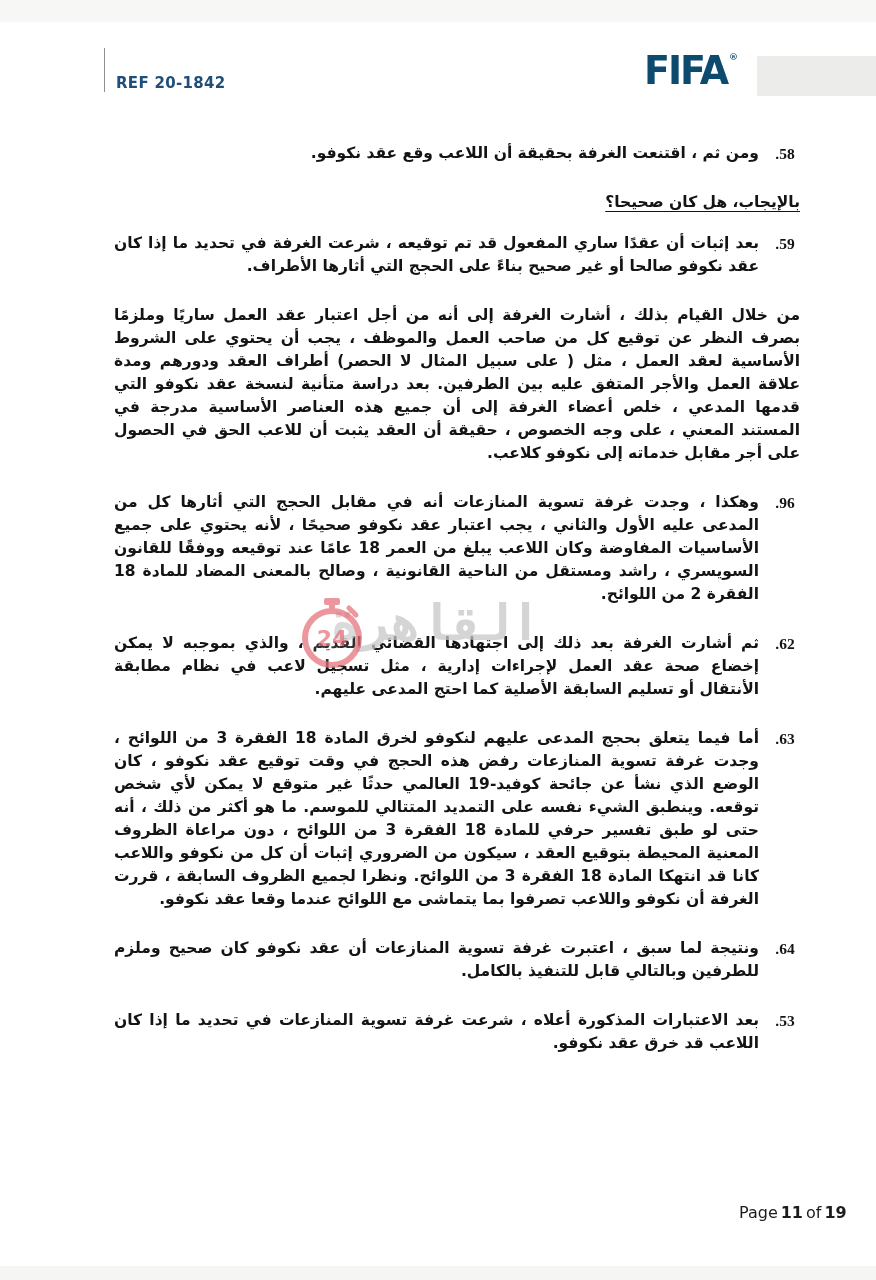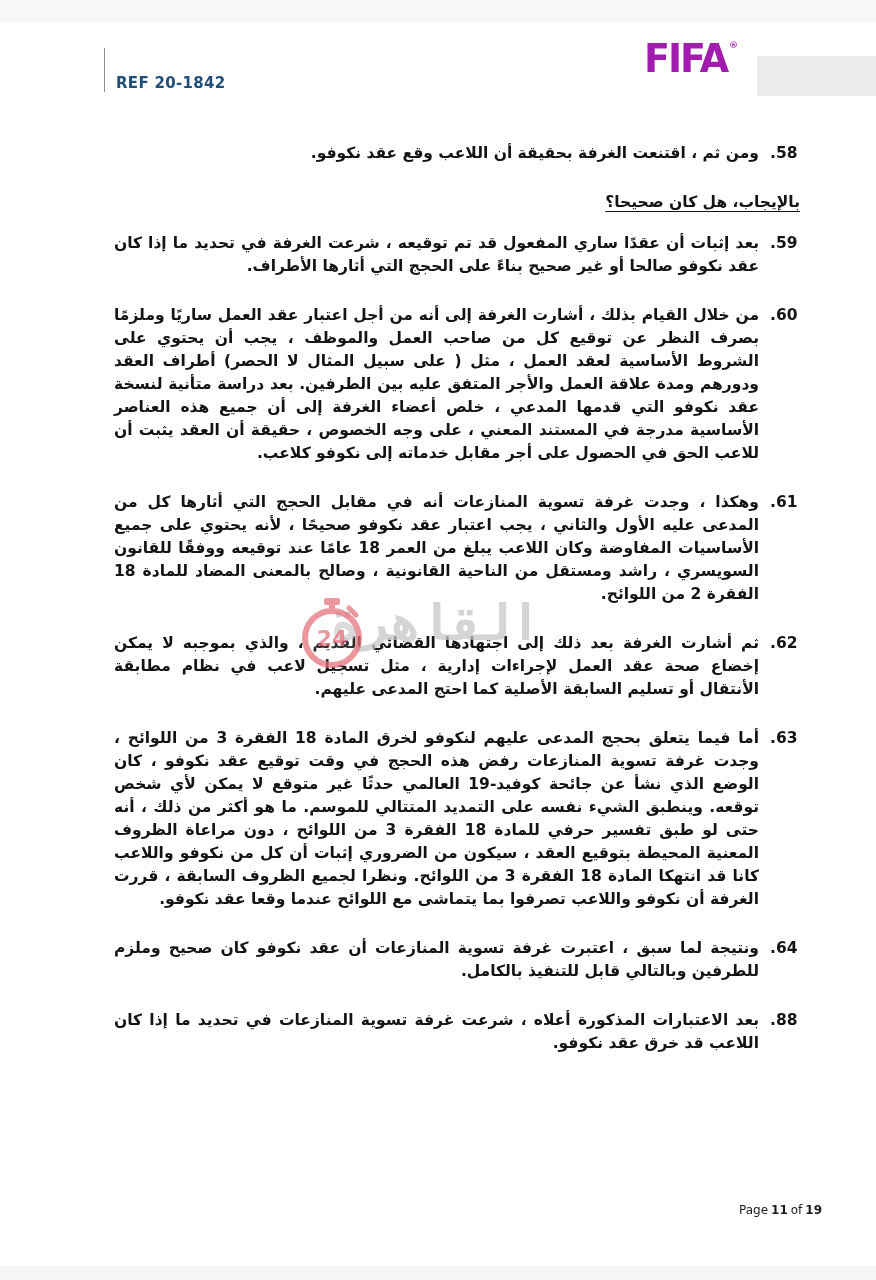--- a/index.html
+++ b/index.html
@@ -23,22 +23,22 @@
   .ref-divider {
     position: absolute; left: 104px; top: 48px;
     width: 1px; height: 44px; background: #8f8f8f;
   }
   .ref-text {
     position: absolute; left: 116px; top: 74px;
     color: #1f4e79; font-weight: 700; font-size: 15px; letter-spacing: 0.3px;
     direction: ltr;
   }
   .fifa-logo {
-    position: absolute; left: 644px; top: 40px;
-    color: #a21caf; font-weight: 700; font-size: 38px;
+    position: absolute; left: 644px; top: 52px;
+    color: #0c4a6e; font-weight: 700; font-size: 38px;
     letter-spacing: -2px; transform: scaleY(1.02);
     direction: ltr; line-height: 1;
     font-family: "DejaVu Sans", "Liberation Sans", sans-serif;
   }
   .fifa-logo .reg {
     font-size: 9px; vertical-align: top; letter-spacing: 0;
     position: relative; top: 1px; left: 2px;
   }
   .header-gray-box {
     position: absolute; left: 757px; top: 56px;
@@ -47,21 +47,21 @@
   
   .doc {
     position: absolute; top: 142px; right: 76px; width: 686px;
     direction: rtl;
     color: #141414;
     font-weight: 700;
     font-size: 15.5px;
     line-height: 23px;
   }
   .item { display: flex; gap: 11px; margin-bottom: 26px; }
-  .item .num { flex: 0 0 30px; text-align: left; }
+  .item .num { flex: 0 0 30px; text-align: center; font-family: Liberation Serif, serif; }
   .item .txt { flex: 1; text-align: justify; }
   .doc-heading {
     text-align: right;
     text-decoration: underline;
     text-underline-offset: 4px;
     margin-bottom: 18px;
     margin-top: 8px;
   }
   
   .watermark {
@@ -75,21 +75,21 @@
     font-size: 50px; font-weight: 700;
     color: #c7c7c7; opacity: 0.75;
     letter-spacing: 1px;
     line-height: 70px;
     font-family: Liberation Mono, monospace;
   }
   .watermark-badge { position: absolute; left: 0; top: 6px; opacity: 0.75; }
   
   .footer {
     position: absolute; top: 1203px; left: 739px;
-    font-size: 12px; color: #1c1c1c; direction: ltr;
+    font-size: 16px; color: #1c1c1c; direction: ltr;
   }
   .footer span { margin-right: 3px; }
   .footer .b { font-weight: 700; }
 </style>
 </head>
 <body>
 
 <div class="edge-strip-top"></div>
 <div class="edge-strip-bottom"></div>
 
@@ -106,47 +106,46 @@
   </div>
 
   <div class="doc-heading">بالإيجاب، هل كان صحيحا؟</div>
 
   <div class="item">
     <span class="num">59.</span>
     <span class="txt">بعد إثبات أن عقدًا ساري المفعول قد تم توقيعه ، شرعت الغرفة في تحديد ما إذا كان عقد نكوفو صالحا أو غير صحيح بناءً على الحجج التي أثارها الأطراف.</span>
   </div>
 
   <div class="item">
-    <span class="num">60.</span>
     <span class="txt">من خلال القيام بذلك ، أشارت الغرفة إلى أنه من أجل اعتبار عقد العمل ساريًا وملزمًا بصرف النظر عن توقيع كل من صاحب العمل والموظف ، يجب أن يحتوي على الشروط الأساسية لعقد العمل ، مثل ( على سبيل المثال لا الحصر) أطراف العقد ودورهم ومدة علاقة العمل والأجر المتفق عليه بين الطرفين. بعد دراسة متأنية لنسخة عقد نكوفو التي قدمها المدعي ، خلص أعضاء الغرفة إلى أن جميع هذه العناصر الأساسية مدرجة في المستند المعني ، على وجه الخصوص ، حقيقة أن العقد يثبت أن للاعب الحق في الحصول على أجر مقابل خدماته إلى نكوفو كلاعب.</span>
   </div>
 
   <div class="item">
-    <span class="num">61.</span>
+    <span class="num">96.</span>
     <span class="txt">وهكذا ، وجدت غرفة تسوية المنازعات أنه في مقابل الحجج التي أثارها كل من المدعى عليه الأول والثاني ، يجب اعتبار عقد نكوفو صحيحًا ، لأنه يحتوي على جميع الأساسيات المفاوضة وكان اللاعب يبلغ من العمر 18 عامًا عند توقيعه ووفقًا للقانون السويسري ، راشد ومستقل من الناحية القانونية ، وصالح بالمعنى المضاد للمادة 18 الفقرة 2 من اللوائح.</span>
   </div>
 
   <div class="item">
     <span class="num">62.</span>
     <span class="txt">ثم أشارت الغرفة بعد ذلك إلى اجتهادها القضائي القديم ، والذي بموجبه لا يمكن إخضاع صحة عقد العمل لإجراءات إدارية ، مثل تسجيل لاعب في نظام مطابقة الأنتقال أو تسليم السابقة الأصلية كما احتج المدعى عليهم.</span>
   </div>
 
   <div class="item">
     <span class="num">63.</span>
     <span class="txt">أما فيما يتعلق بحجج المدعى عليهم لنكوفو لخرق المادة 18 الفقرة 3 من اللوائح ، وجدت غرفة تسوية المنازعات رفض هذه الحجج في وقت توقيع عقد نكوفو ، كان الوضع الذي نشأ عن جائحة كوفيد-19 العالمي حدثًا غير متوقع لا يمكن لأي شخص توقعه. وينطبق الشيء نفسه على التمديد المتتالي للموسم. ما هو أكثر من ذلك ، أنه حتى لو طبق تفسير حرفي للمادة 18 الفقرة 3 من اللوائح ، دون مراعاة الظروف المعنية المحيطة بتوقيع العقد ، سيكون من الضروري إثبات أن كل من نكوفو واللاعب كانا قد انتهكا المادة 18 الفقرة 3 من اللوائح. ونظرا لجميع الظروف السابقة ، قررت الغرفة أن نكوفو واللاعب تصرفوا بما يتماشى مع اللوائح عندما وقعا عقد نكوفو.</span>
   </div>
 
   <div class="item">
     <span class="num">64.</span>
     <span class="txt">ونتيجة لما سبق ، اعتبرت غرفة تسوية المنازعات أن عقد نكوفو كان صحيح وملزم للطرفين وبالتالي قابل للتنفيذ بالكامل.</span>
   </div>
 
 
   <div class="item">
-    <span class="num">88.</span>
+    <span class="num">53.</span>
     <span class="txt">بعد الاعتبارات المذكورة أعلاه ، شرعت غرفة تسوية المنازعات في تحديد ما إذا كان اللاعب قد خرق عقد نكوفو.</span>
   </div>
 
 </div>
 
 <div class="watermark">
   <div class="watermark-text">القاهرة</div>
   <svg class="watermark-badge" width="72" height="74" viewBox="0 0 72 74">
     <rect x="28" y="2" width="16" height="7" rx="2" fill="#e5757d"></rect>
     <rect x="33" y="8" width="6" height="6" fill="#e5757d"></rect>

